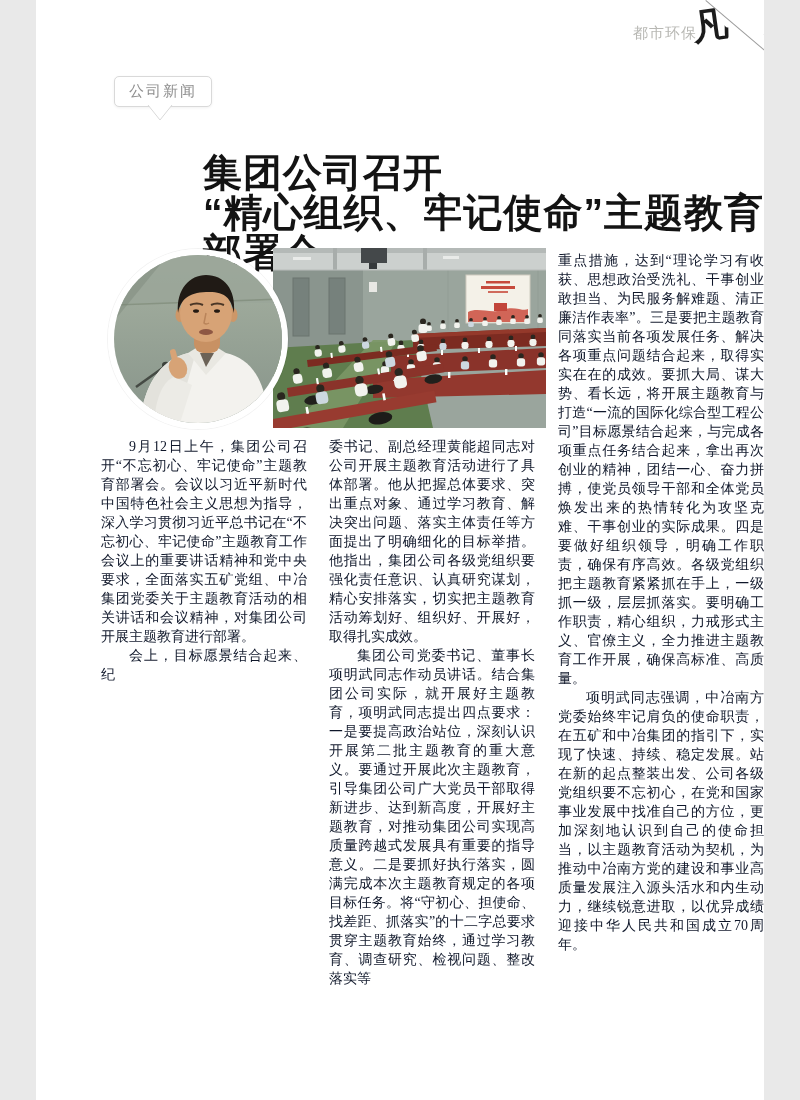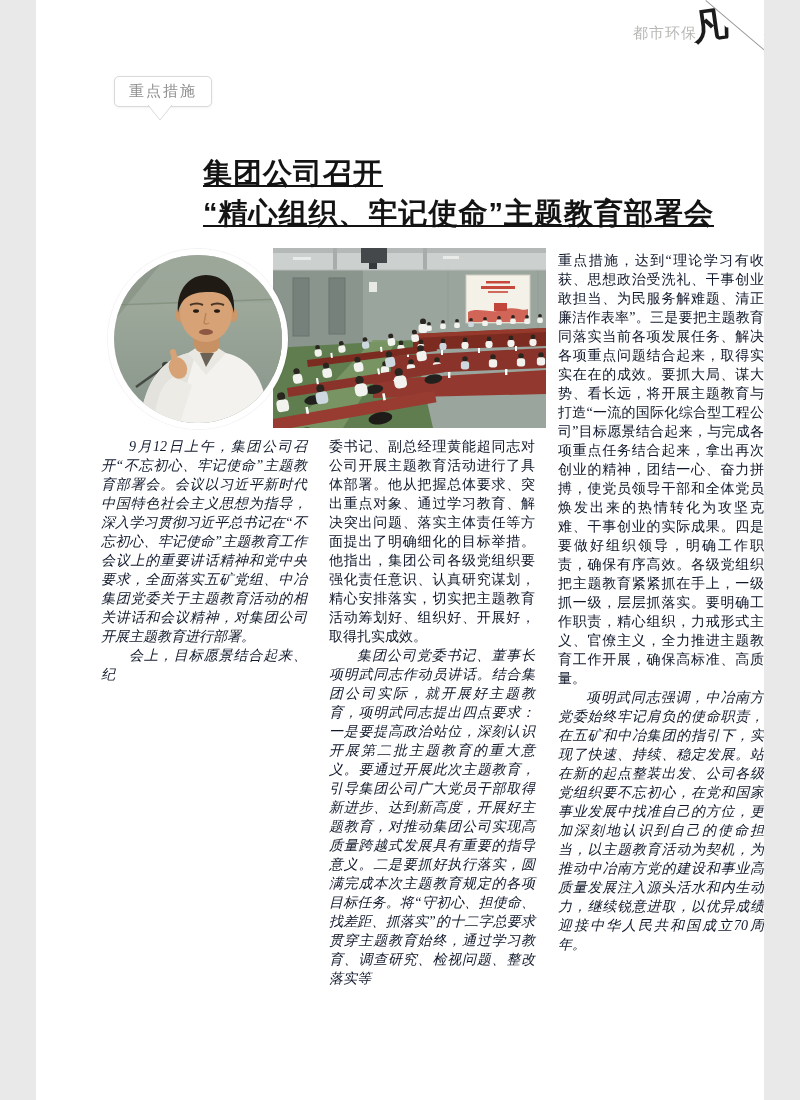--- a/index.html
+++ b/index.html
@@ -20,30 +20,30 @@
   .pagebox .notch{position:absolute;left:0;top:0;width:4px;height:4px;background:#ffffff;}
   .pageno{position:absolute;left:13px;top:2px;color:#ffffff;font-size:13px;line-height:17px;
     font-family:"DejaVu Sans",sans-serif;transform:scaleX(.55);transform-origin:left center;}
   
   .tag{position:absolute;left:78px;top:76px;width:96px;height:29px;background:#fff;
     border:1px solid #d9d9d9;border-radius:5px;box-shadow:0 1px 3px rgba(0,0,0,.06);
     color:#8f8f8f;font-size:15px;letter-spacing:2px;text-align:center;line-height:28px;z-index:3;}
   .tag-tail{position:absolute;left:32px;top:28px;}
   
   .title{position:absolute;left:167px;top:153px;font-family:"Liberation Sans","DejaVu Sans",sans-serif;
-    font-weight:700;color:#131313;font-size:29px;line-height:40px;letter-spacing:1px;text-decoration:underline;}
+    font-weight:700;color:#131313;font-size:39px;line-height:40px;letter-spacing:1px;}
   
   .portrait{position:absolute;left:72px;top:249px;width:168px;height:168px;border-radius:50%;
     border:6px solid #ffffff;overflow:hidden;z-index:2;box-shadow:0 0 0 1px rgba(0,0,0,.05);}
   .photo{position:absolute;left:237px;top:248px;width:273px;height:180px;overflow:hidden;background:#9aa59d;}
   
   .col{position:absolute;width:206px;font-size:14px;line-height:19px;color:#0f172a;
     text-align:justify;text-justify:inter-ideograph;word-break:break-all;}
   .col p{margin:0;}
-  .col p.ind{text-indent:2em;font-style:italic;}
+  .col p.ind{text-indent:2em;}
   .col1{left:65px;top:437px;}
   .col2{left:293px;top:437px;}
   .col3{left:522px;top:251px;}
   .sigrow{text-align:right;margin-top:-23.5px;line-height:23.5px;padding-right:1px;}
 </style>
 </head>
 <body>
 
 <div class="page">
 
@@ -51,21 +51,21 @@
   <div class="brand-mark">凡</div>
   <div class="diag"></div>
   <div class="section">新闻</div>
   <div class="pagebox">
     <div class="fill" style="background:#68bab1;"></div>
     <div class="notch"></div>
     <div class="pageno">1</div>
   </div>
 
   <div class="tag">
-    <span>重点措施</span>
+    <span>公司新闻</span>
     <svg class="tag-tail" width="26" height="17" viewBox="0 0 26 17">
       <polygon points="1,0 25,0 13,15" fill="#ffffff"></polygon>
       <line x1="1" y1="0" x2="13" y2="15" stroke="#d9d9d9" stroke-width="1"></line>
       <line x1="25" y1="0" x2="13" y2="15" stroke="#d9d9d9" stroke-width="1"></line>
     </svg>
   </div>
 
   <div class="title">
     <div>集团公司召开</div>
     <div>“精心组织、牢记使命”主题教育部署会</div>

